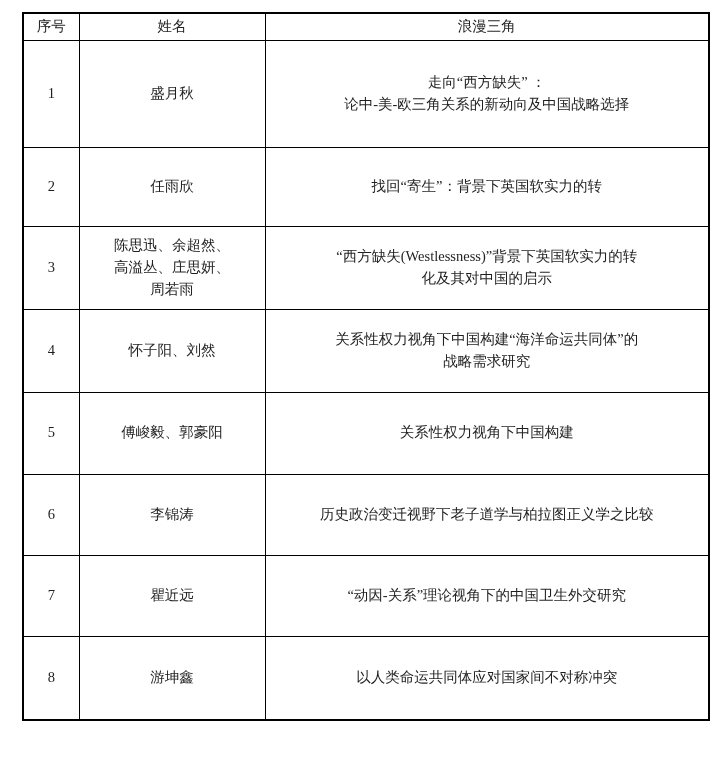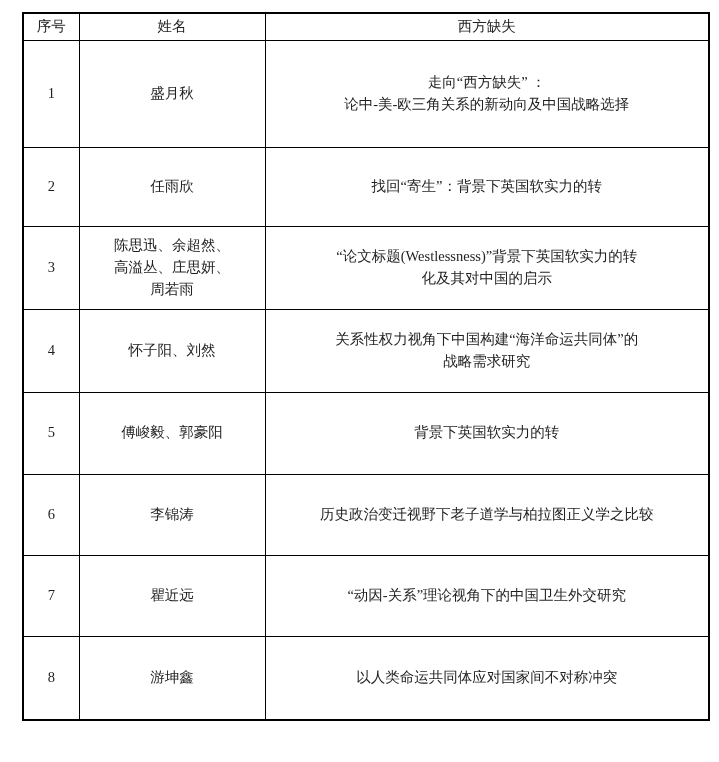--- a/index.html
+++ b/index.html
@@ -59,53 +59,53 @@
   <table class="papers">
     <colgroup>
       <col style="width:56px">
       <col style="width:186px">
       <col style="width:444px">
     </colgroup>
     <thead>
       <tr>
         <th>序号</th>
         <th>姓名</th>
-        <th>西方缺失</th>
+        <th>浪漫三角</th>
       </tr>
     </thead>
     <tbody>
       <tr>
         <td class="cell-no">1</td>
         <td class="cell-names">盛月秋</td>
         <td class="cell-title">走向“西方缺失” ：
 论中-美-欧三角关系的新动向及中国战略选择</td>
       </tr>
       <tr>
         <td class="cell-no">2</td>
         <td class="cell-names">任雨欣</td>
         <td class="cell-title">找回“寄生”：背景下英国软实力的转</td>
       </tr>
       <tr>
         <td class="cell-no">3</td>
         <td class="cell-names">陈思迅、余超然、
 高溢丛、庄思妍、
 周若雨</td>
-        <td class="cell-title">“论文标题(Westlessness)”背景下英国软实力的转
+        <td class="cell-title">“西方缺失(Westlessness)”背景下英国软实力的转
 化及其对中国的启示</td>
       </tr>
       <tr>
         <td class="cell-no">4</td>
         <td class="cell-names">怀子阳、刘然</td>
         <td class="cell-title">关系性权力视角下中国构建“海洋命运共同体”的
 战略需求研究</td>
       </tr>
       <tr>
         <td class="cell-no">5</td>
         <td class="cell-names">傅峻毅、郭豪阳</td>
-        <td class="cell-title">背景下英国软实力的转</td>
+        <td class="cell-title">关系性权力视角下中国构建</td>
       </tr>
       <tr>
         <td class="cell-no">6</td>
         <td class="cell-names">李锦涛</td>
         <td class="cell-title">历史政治变迁视野下老子道学与柏拉图正义学之比较</td>
       </tr>
       <tr>
         <td class="cell-no">7</td>
         <td class="cell-names">瞿近远</td>
         <td class="cell-title">“动因-关系”理论视角下的中国卫生外交研究</td>

